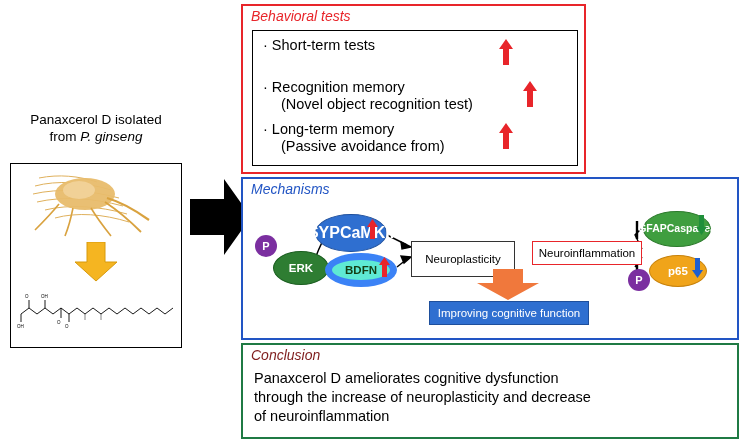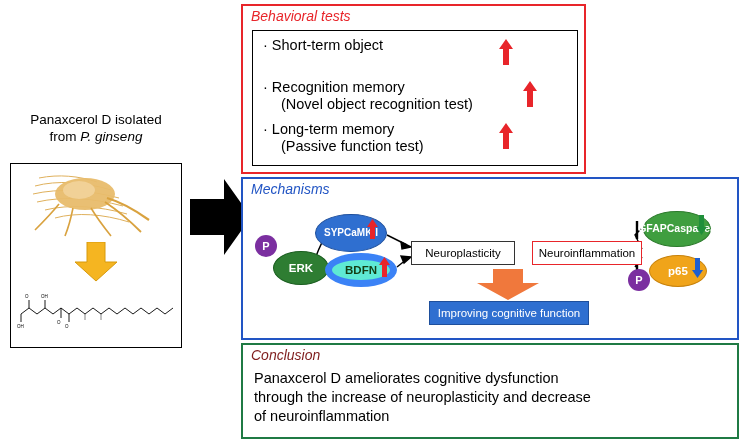--- a/index.html
+++ b/index.html
@@ -144,21 +144,21 @@
     justify-content: center;
     text-align: center;
     font-size: 11px;
     color: #fff;
     line-height: 1.05;
   }
   .ellipse { border-radius: 50%; }
   .n-syp {
     left: 72px; top: 35px; width: 72px; height: 38px;
     background: #2f6fd0; border: 1px solid #1e4f9c;
-    font-weight: bold; font-size: 10px;
+    font-weight: bold; font-size: 16px;
   }
   .n-erk {
     left: 30px; top: 72px; width: 56px; height: 34px;
     background: #2e7d32; border: 1px solid #1b5e20;
     font-weight: bold; font-size: 11.5px;
   }
   .n-bdfn {
     left: 82px; top: 74px; width: 72px; height: 34px;
     background: #5eead4; border: 7px solid #3b82f6;
     color: #143d12; font-weight: bold; font-size: 11.5px;
@@ -187,21 +187,21 @@
   #pdot-p65 { left: 385px; top: 90px; }
   .boxnode {
     position: absolute;
     box-sizing: border-box;
     background: #fff;
     display: flex; align-items: center; justify-content: center;
     font-size: 11.5px;
     color: #000;
   }
   .n-neuroplast {
-    left: 168px; top: 62px; width: 104px; height: 24px;
+    left: 168px; top: 62px; width: 104px; height: 36px;
     border: 1px solid #333;
   }
   .n-neuroinflam {
     left: 289px; top: 62px; width: 110px; height: 24px;
     border: 1.5px solid #e8252a;
   }
   .n-improving {
     position: absolute;
     left: 186px; top: 122px; width: 160px; height: 24px;
     background: #2f6fd0; border: 1px solid #1e4f9c;
@@ -303,37 +303,37 @@
 
   <svg class="black-arrow" viewBox="0 0 62 84">
     <polygon points="0,24 34,24 34,4 61,42 34,80 34,60 0,60" fill="#000000"></polygon>
   </svg>
 
   <div class="panel" id="behavior-panel">
     <div class="panel-title">Behavioral tests</div>
     <div class="behavior-inner">
 
       <div class="btest" id="btest-0">
-        <span>· Short-term object</span>
+        <span>· Short-term tests</span>
       </div>
       <svg class="up-arrow-red" id="barrow-0" viewBox="0 0 14 26">
         <polygon points="7,0 14,10 10,10 10,26 4,26 4,10 0,10" fill="#e8252a"></polygon>
       </svg>
 
       <div class="btest" id="btest-1">
         <span>· Recognition memory</span>
         <span class="sub">(Novel object recognition test)</span>
       </div>
       <svg class="up-arrow-red" id="barrow-1" viewBox="0 0 14 26">
         <polygon points="7,0 14,10 10,10 10,26 4,26 4,10 0,10" fill="#e8252a"></polygon>
       </svg>
 
       <div class="btest" id="btest-2">
         <span>· Long-term memory</span>
-        <span class="sub">(Passive function test)</span>
+        <span class="sub">(Passive avoidance from)</span>
       </div>
       <svg class="up-arrow-red" id="barrow-2" viewBox="0 0 14 26">
         <polygon points="7,0 14,10 10,10 10,26 4,26 4,10 0,10" fill="#e8252a"></polygon>
       </svg>
 
     </div>
   </div>
 
   <div class="panel" id="mechanisms-panel">
     <div class="panel-title">Mechanisms</div>

